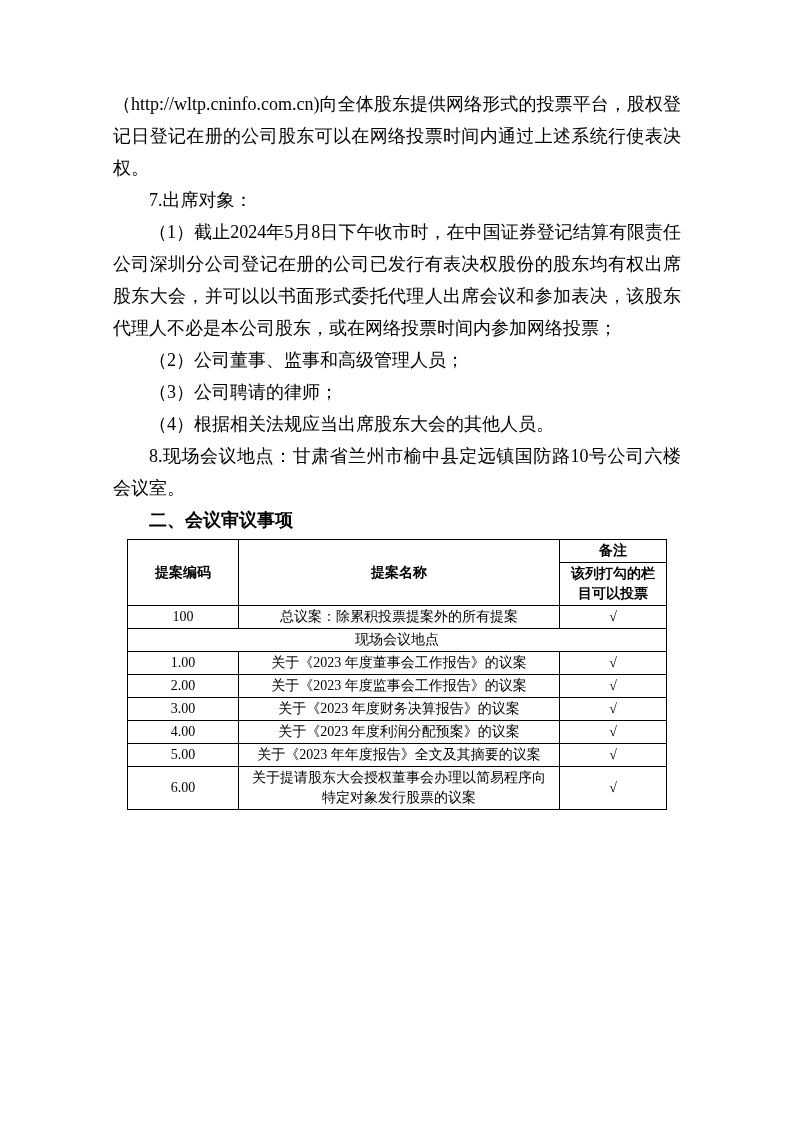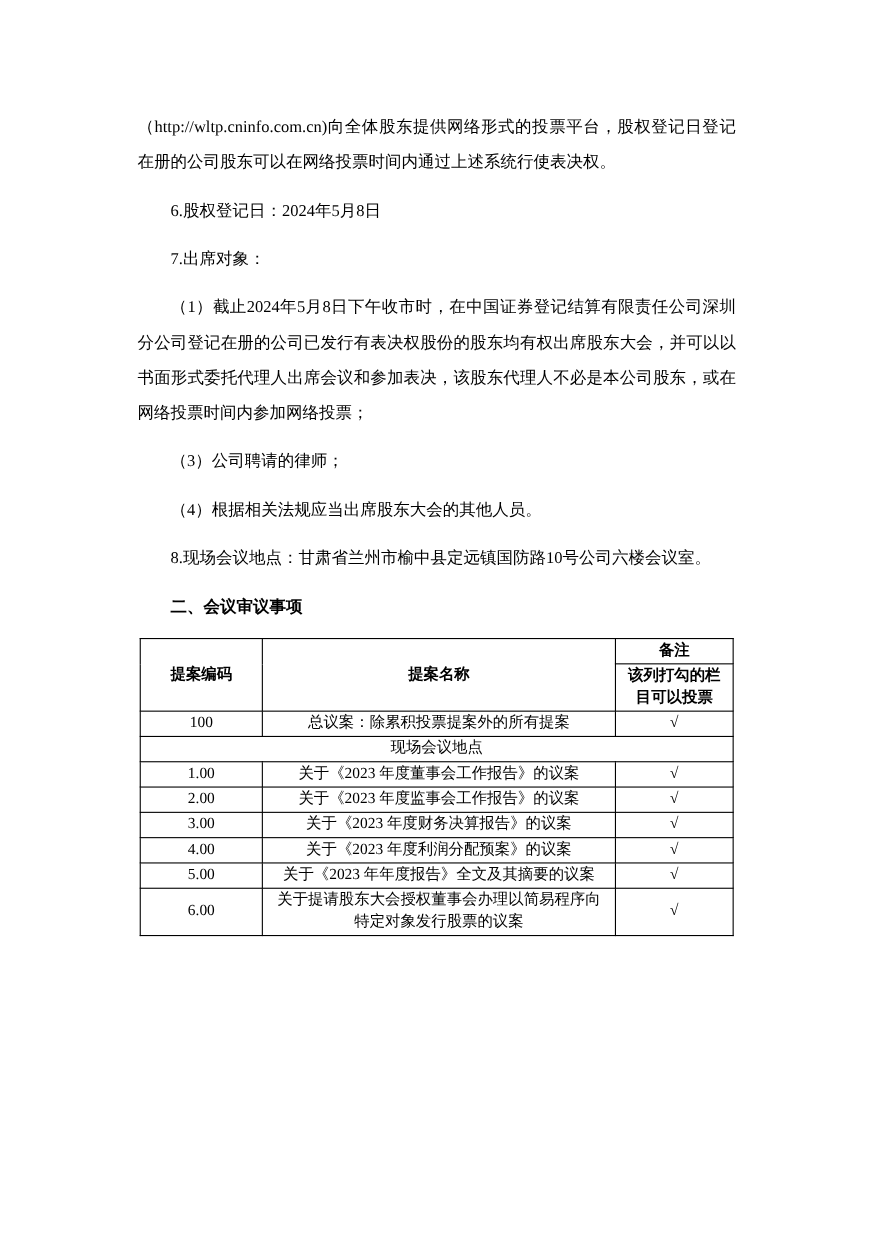--- a/index.html
+++ b/index.html
@@ -14,22 +14,22 @@
     color: #000000;
     overflow: hidden;
   }
   .page {
     box-sizing: border-box;
     width: 794px;
     height: 1122px;
     padding: 88px 113px 0 113px;
   }
   .para {
-    margin: 12px;
-    font-size: 15px;
+    margin: 0;
+    font-size: 18px;
     line-height: 32px;
     text-align: justify;
   }
   .indent { text-indent: 2em; }
   .heading { font-weight: bold; }
   table.proposals {
     border-collapse: collapse;
     width: 540px;
     margin: 3px 0 3px 14px;
     font-size: 14px;
@@ -48,23 +48,23 @@
   .col-remark{ width: 104px; }
   td.center, th.center { text-align: center; }
   .group-cell { text-align: center; }
 </style>
 </head>
 <body>
 
 <div class="page">
 
   <p class="para">（http://wltp.cninfo.com.cn)向全体股东提供网络形式的投票平台，股权登记日登记在册的公司股东可以在网络投票时间内通过上述系统行使表决权。</p>
-  <p class="para indent">6.股权登记日：2024年5月8日</p>
   <p class="para indent">7.出席对象：</p>
   <p class="para indent">（1）截止2024年5月8日下午收市时，在中国证券登记结算有限责任公司深圳分公司登记在册的公司已发行有表决权股份的股东均有权出席股东大会，并可以以书面形式委托代理人出席会议和参加表决，该股东代理人不必是本公司股东，或在网络投票时间内参加网络投票；</p>
+  <p class="para indent">（2）公司董事、监事和高级管理人员；</p>
   <p class="para indent">（3）公司聘请的律师；</p>
   <p class="para indent">（4）根据相关法规应当出席股东大会的其他人员。</p>
   <p class="para indent">8.现场会议地点：甘肃省兰州市榆中县定远镇国防路10号公司六楼会议室。</p>
 
   <p class="para indent heading">二、会议审议事项</p>
 
   <table class="proposals">
     <colgroup>
       <col class="col-code">
       <col class="col-name">

